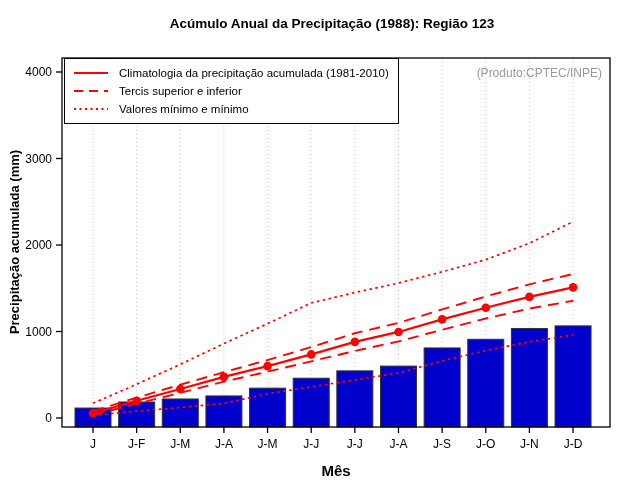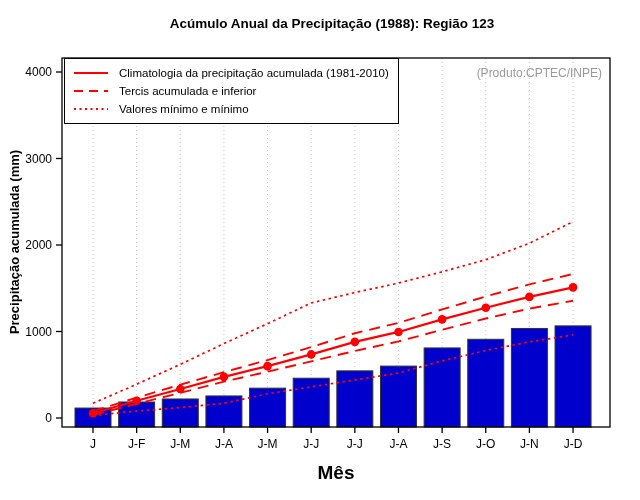--- a/index.html
+++ b/index.html
@@ -9,41 +9,41 @@
        font-size:13.5px;font-weight:bold;color:#000;}
   #watermark{position:absolute;right:38px;top:66px;font-size:12px;color:#999;}
   #legend{position:absolute;left:64px;top:58px;background:#fff;border:1px solid #000;
        padding:5px 9px 5px 9px;z-index:5;}
   .legend-row{display:flex;align-items:center;height:18px;white-space:nowrap;}
   .legend-sample{width:34px;margin-right:11px;flex:0 0 auto;}
   .legend-label{font-size:11.5px;color:#000;}
   #ylab{position:absolute;left:14px;top:242px;transform:translate(-50%,-50%) rotate(-90deg);
        font-size:13px;font-weight:bold;white-space:nowrap;color:#000;}
   #xlab{position:absolute;left:32px;top:462px;width:608px;text-align:center;
-       font-size:19px;font-weight:bold;color:#000;}
+       font-size:15px;font-weight:bold;color:#000;}
   svg text{font-family:"Liberation Sans","DejaVu Sans",sans-serif;font-size:12px;fill:#000;}
 </style>
 </head>
 <body>
 
 <div id="fig">
   <div id="chart-title">Acúmulo Anual da Precipitação (1988): Região 123</div>
 
   <div id="legend">
     <div class="legend-row">
       <svg class="legend-sample" width="34" height="6">
         <line x1="0" y1="3" x2="34" y2="3" stroke="#FF0000" stroke-width="2"></line>
       </svg>
       <span class="legend-label">Climatologia da precipitação acumulada (1981-2010)</span>
     </div>
     <div class="legend-row">
       <svg class="legend-sample" width="34" height="6">
         <line x1="0" y1="3" x2="34" y2="3" stroke="#FF0000" stroke-width="2" stroke-dasharray="9,6"></line>
       </svg>
-      <span class="legend-label">Tercis acumulada e inferior</span>
+      <span class="legend-label">Tercis superior e inferior</span>
     </div>
     <div class="legend-row">
       <svg class="legend-sample" width="34" height="6">
         <line x1="0" y1="3" x2="34" y2="3" stroke="#FF0000" stroke-width="2" stroke-dasharray="2,3.5"></line>
       </svg>
       <span class="legend-label">Valores mínimo e mínimo</span>
     </div>
   </div>
 
   <div id="watermark">(Produto:CPTEC/INPE)</div>

